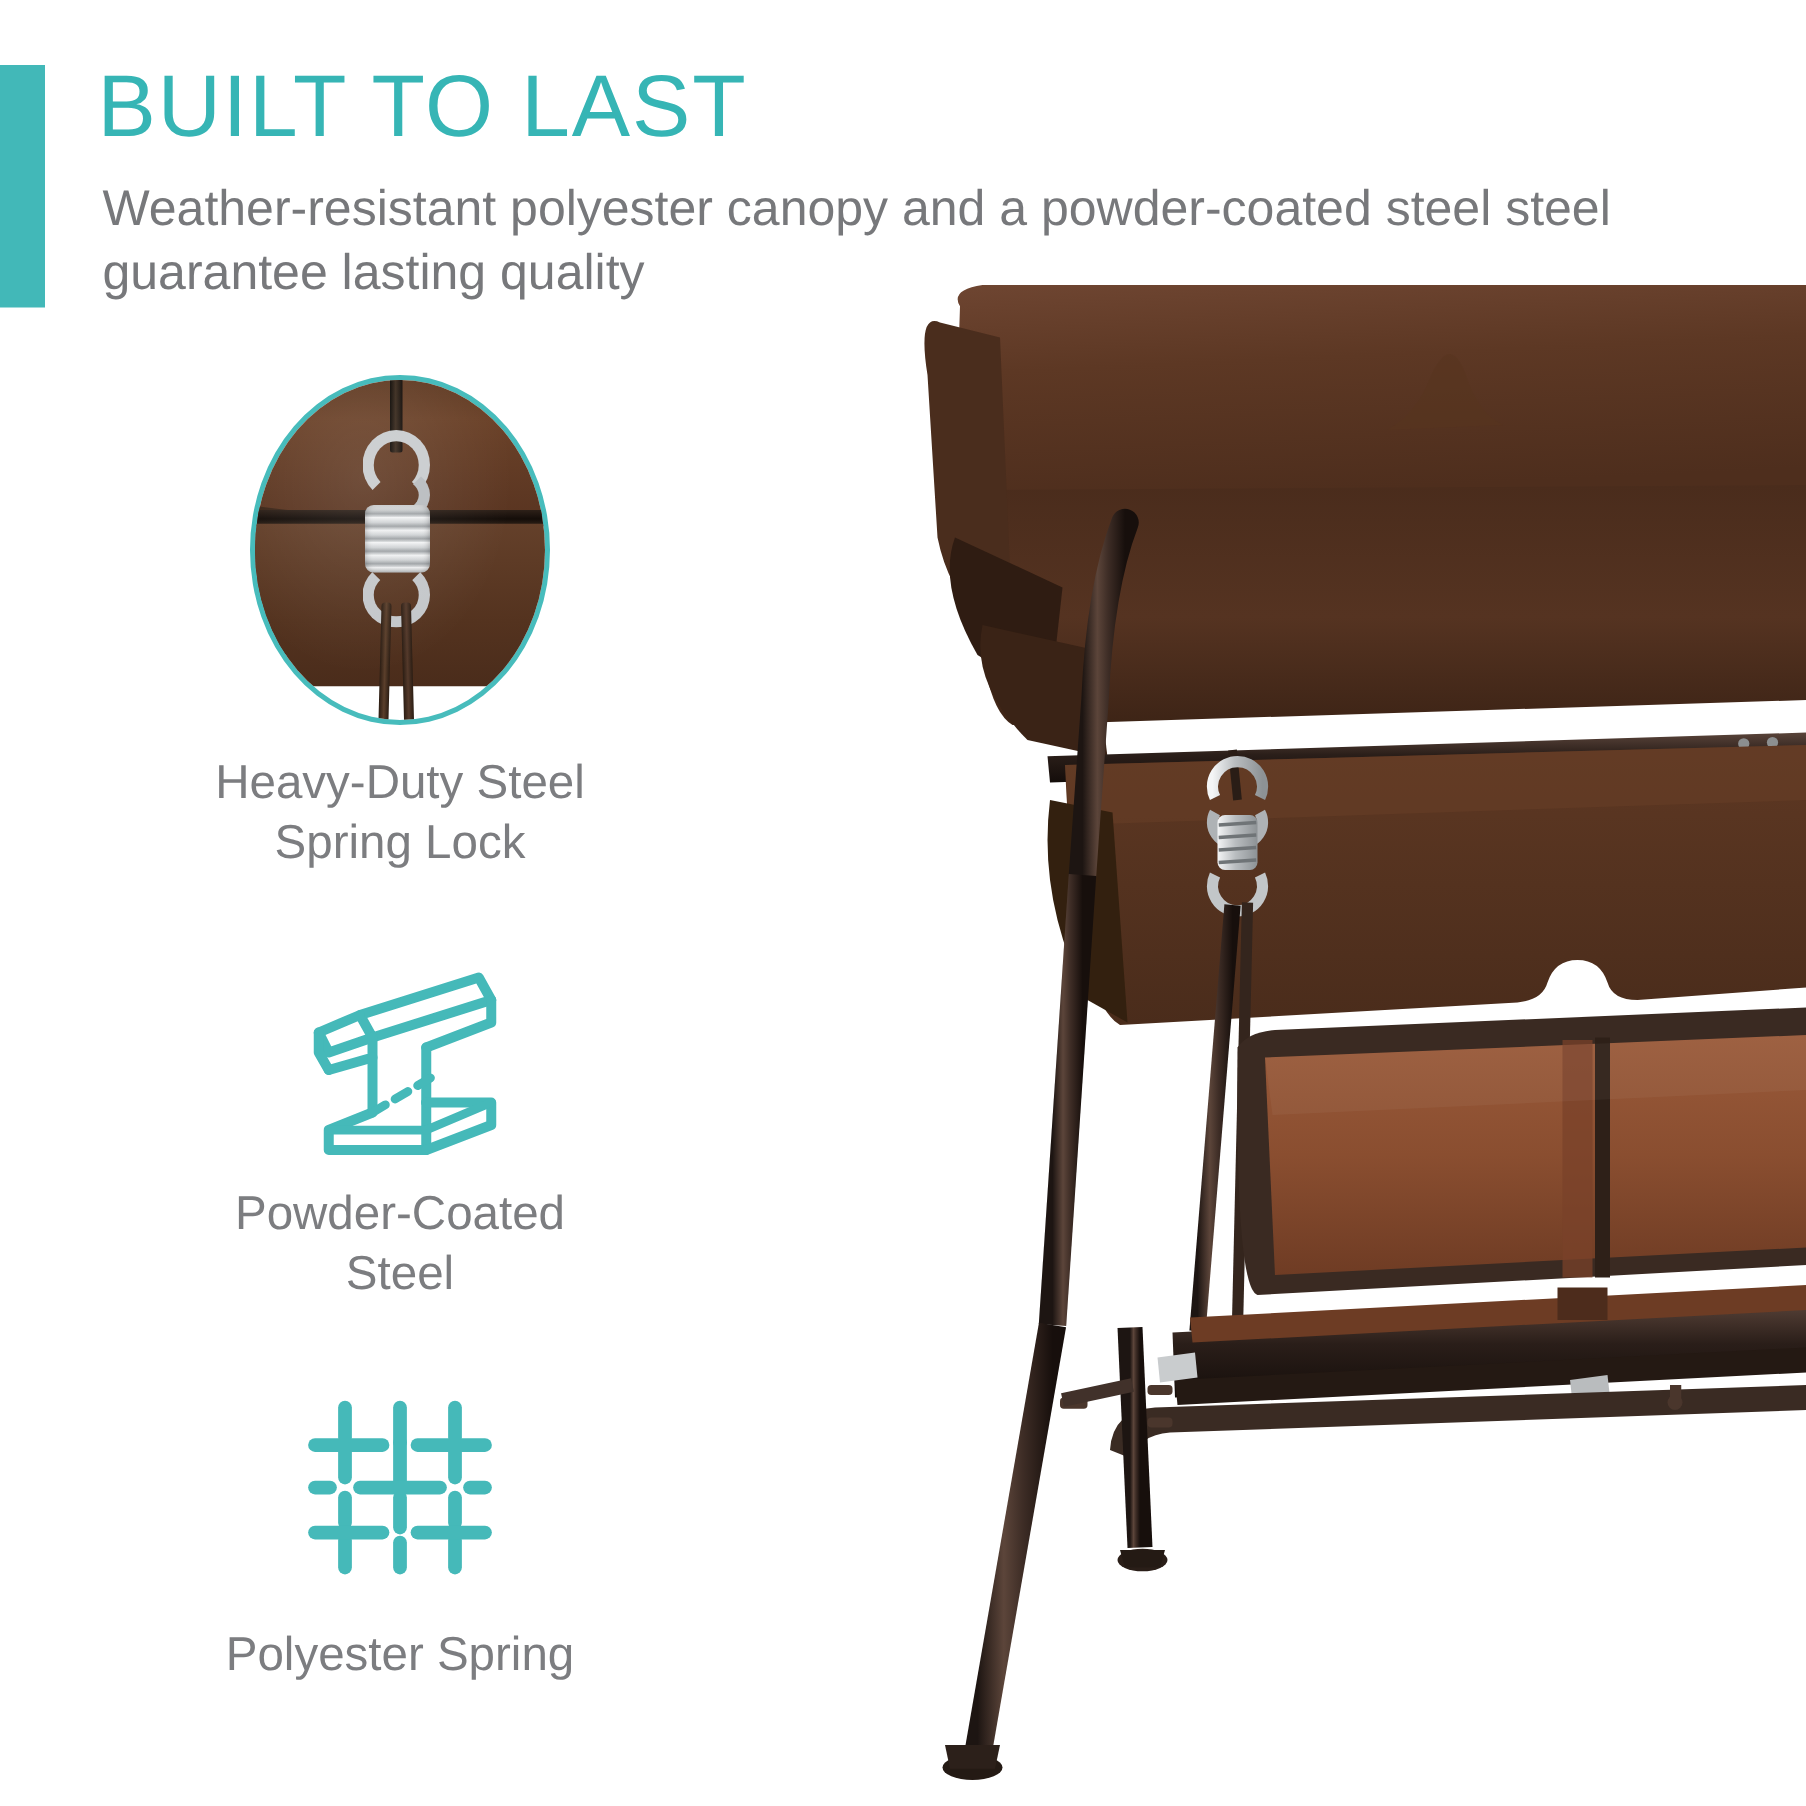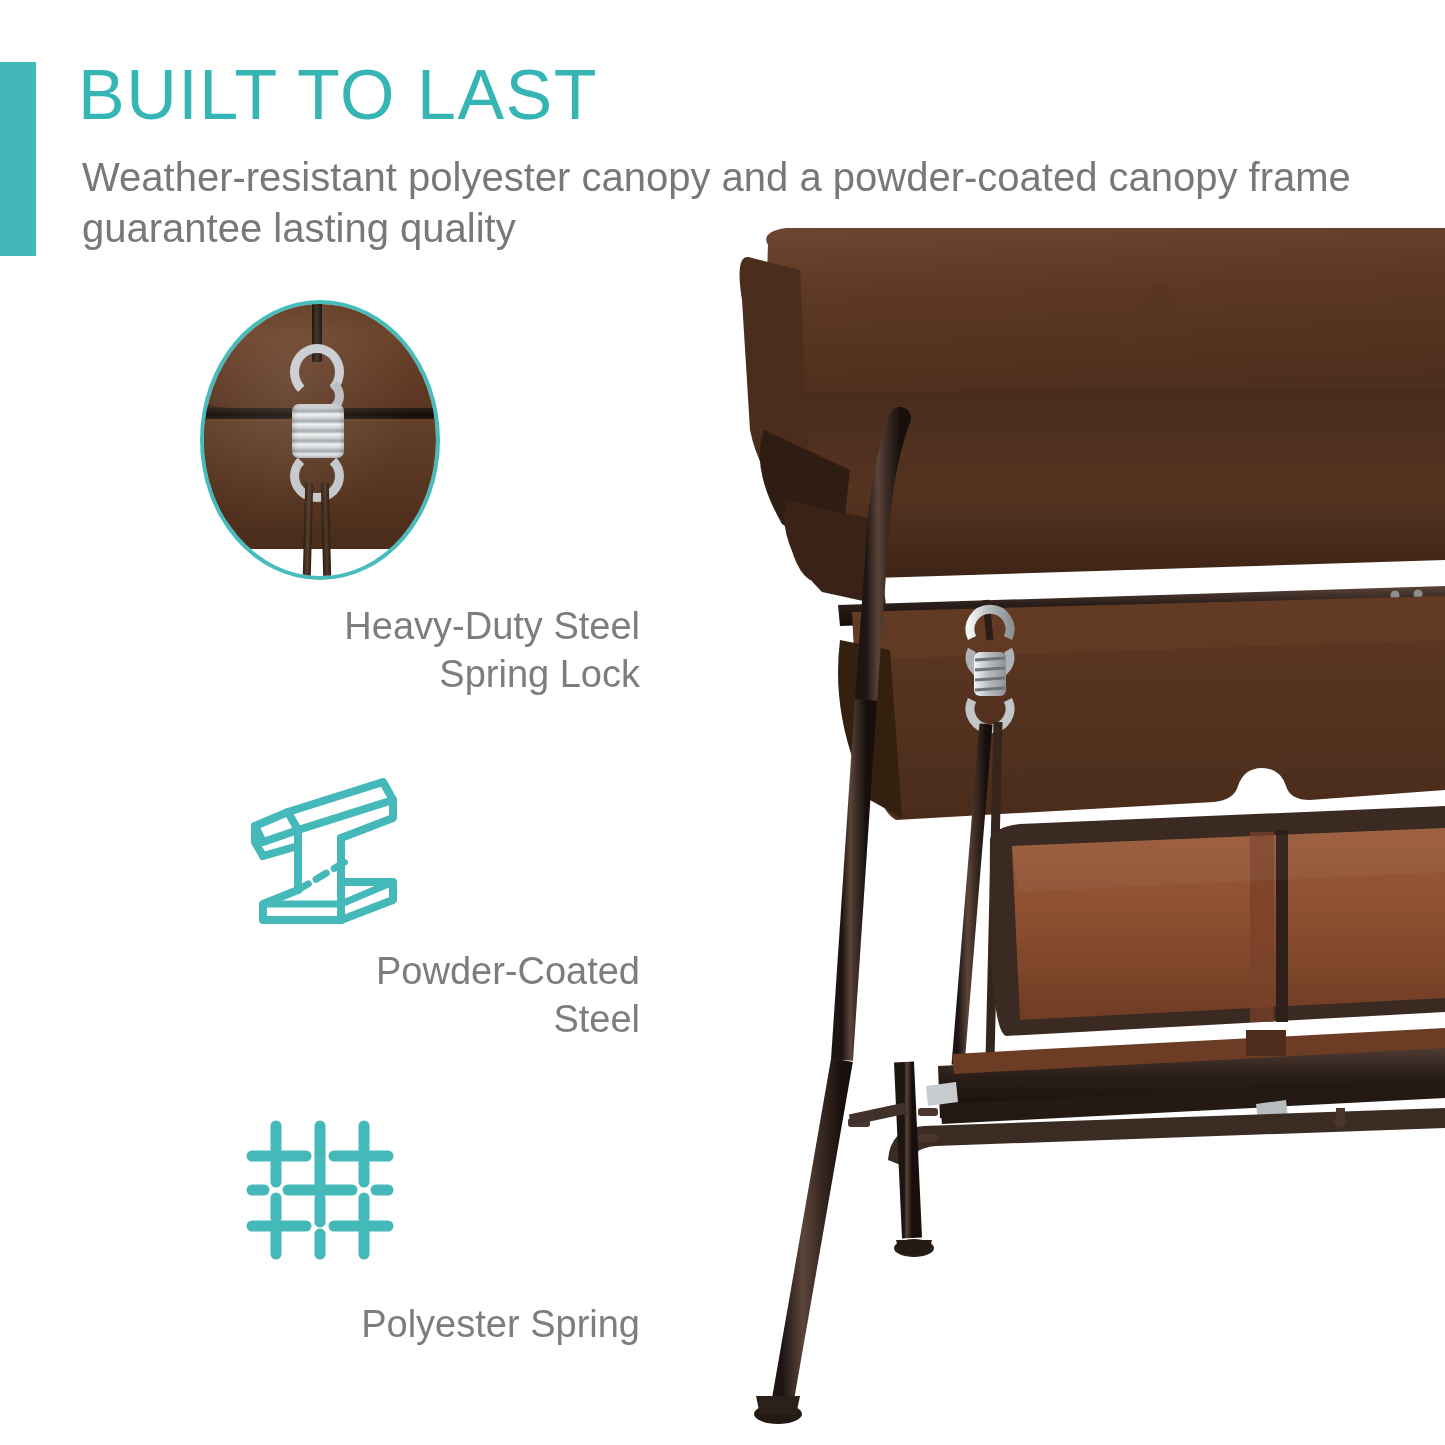--- a/index.html
+++ b/index.html
@@ -6,21 +6,21 @@
   body{
     width:1445px;height:1445px;
     background:#ffffff;
     font-family:"Liberation Sans", sans-serif;
     overflow:hidden;
     position:relative;
     -webkit-font-smoothing:antialiased;
   }
 
   
-  #header-block{position:absolute;left:0;top:56px;width:1440px;height:210px;}
+  #header-block{position:absolute;left:0;top:46px;width:1440px;height:210px;}
   #accent-bar{position:absolute;left:0;top:6px;width:36px;height:194px;background:#42b8b8;}
   #headline{
     position:absolute;left:78px;top:0px;
     font-size:70px;line-height:78px;
     letter-spacing:1.5px;
     font-weight:400;
     color:#36b5b5;
     white-space:nowrap;
   }
   #subhead{
@@ -29,21 +29,21 @@
     font-weight:300;
     color:#77787b;
   }
 
   
   #feature-col{position:absolute;left:0;top:300px;width:640px;height:1120px;}
 
   .feature{position:absolute;left:0;width:640px;}
   .feature-icon-wrap{position:relative;width:640px;display:flex;justify-content:center;align-items:flex-end;}
   .feature-label{
-    width:640px;text-align:right;
+    width:640px;text-align:center;
     font-size:38px;line-height:48px;
     font-weight:300;color:#7c7d80;
     white-space:pre-line;
   }
 
   
   #feature-spring{top:0px;}
   #spring-photo{
     position:relative;
     width:240px;height:280px;
@@ -134,21 +134,21 @@
 
   
   #product-photo{position:absolute;left:690px;top:0;width:755px;height:1445px;}
 </style>
 </head>
 <body>
 
 <div id="header-block">
   <div id="accent-bar"></div>
   <div id="headline">BUILT TO LAST</div>
-  <div id="subhead">Weather-resistant polyester canopy and a powder-coated canopy frame guarantee lasting quality</div>
+  <div id="subhead">Weather-resistant polyester canopy and a powder-coated steel steel guarantee lasting quality</div>
 </div>
 
 <div id="feature-col">
 
   <div class="feature" id="feature-spring">
     <div class="feature-icon-wrap">
       <div id="spring-photo">
         <div id="spring-circle">
           <div class="sp-canopy-top"></div>
           <div class="sp-flapL"></div>

